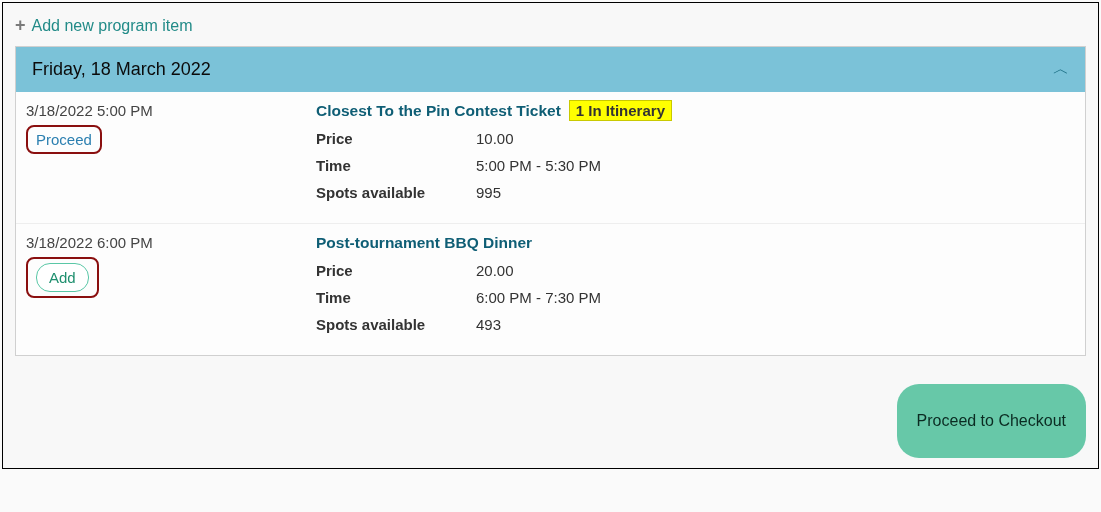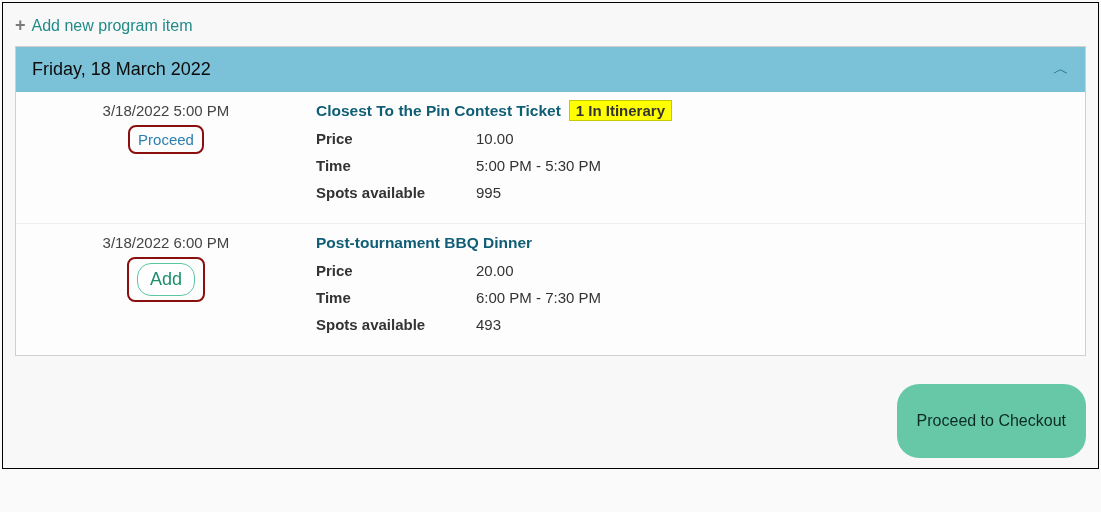--- a/index.html
+++ b/index.html
@@ -77,21 +77,20 @@
     .item-row {
       display: flex;
       padding: 10px 10px 12px 10px;
       border-bottom: 1px solid #eee;
       background: #fdfdfd;
     }
     .item-row:last-child { border-bottom: none; }
     .left-col {
       width: 290px;
       padding-right: 10px;
-      text-align: center;
     }
     .datetime {
       font-size: 15px;
       color: #444;
       margin-bottom: 6px;
     }
     .action-highlight {
       display: inline-block;
       border: 2.5px solid #8a0f0f;
       border-radius: 8px;
@@ -102,21 +101,21 @@
       font-size: 15px;
       cursor: pointer;
     }
     .add-btn {
       display: inline-block;
       background: #fff;
       color: #1e8f6e;
       border: 1.5px solid #59c7a6;
       border-radius: 14px;
       padding: 5px 12px;
-      font-size: 18px;
+      font-size: 15px;
       cursor: pointer;
     }
     .right-col {
       flex: 1;
     }
     .item-title {
       color: #0f5e75;
       font-weight: 700;
       font-size: 15.5px;
       display: inline;

